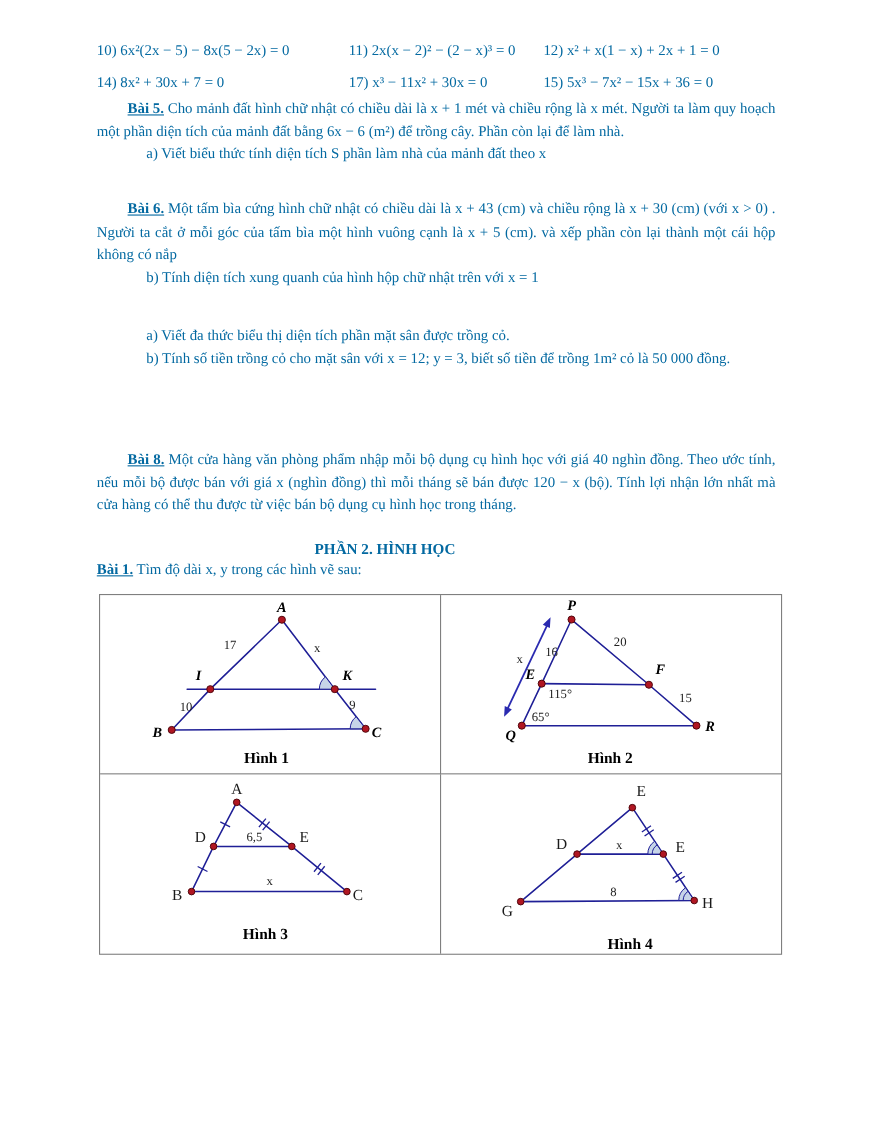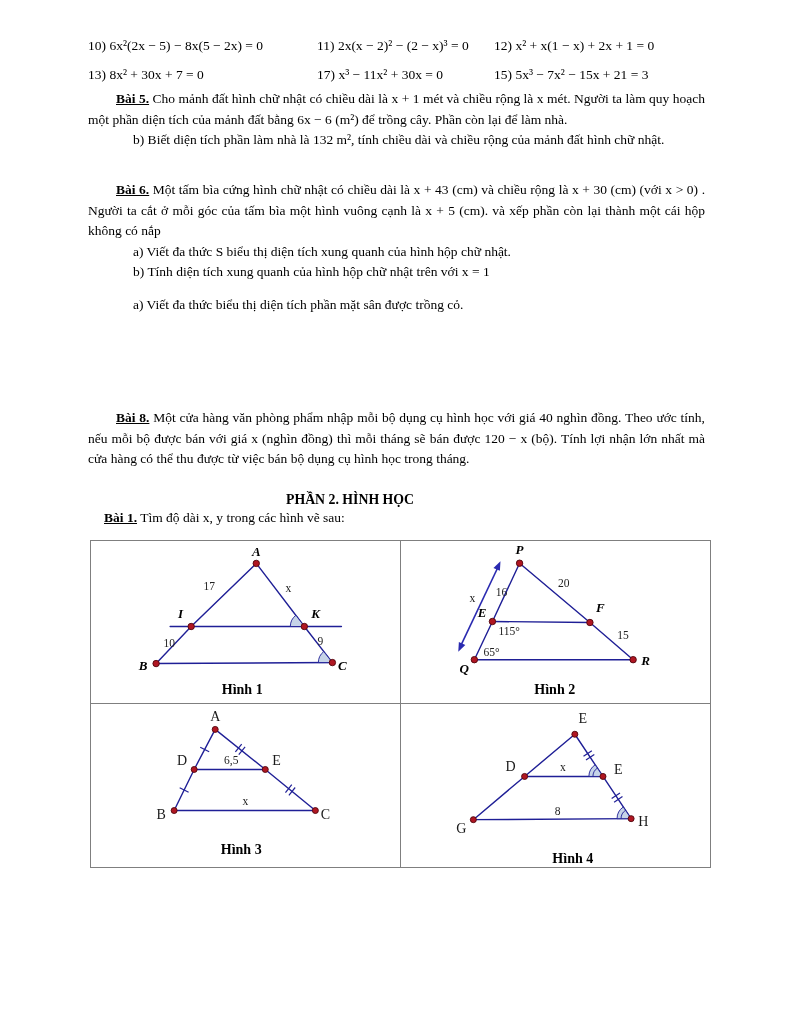--- a/index.html
+++ b/index.html
@@ -1,31 +1,31 @@
 <!DOCTYPE html>
 <html><head>
 <meta charset="utf-8">
 <style>
   html,body { margin:0; padding:0; background:#ffffff; }
   .page { position:relative; width:792px; height:1024px; background:#fff;
-          font-family:"Liberation Serif","DejaVu Serif",serif; color:#000000; overflow:hidden; }
+          font-family:"Liberation Serif","DejaVu Serif",serif; color:#0369a1; overflow:hidden; }
 
   
   .eqs { position:absolute; left:88px; top:38px; width:624px; height:64px; font-size:13.5px; }
   .eq  { position:absolute; white-space:nowrap; }
 
   
   .prob { position:absolute; left:88px; width:617px; font-size:13.5px; line-height:20.6px; text-align:justify; }
   .prob .lbl { font-weight:bold; text-decoration:underline;margin-left:28px; }
   .prob .sub { padding-left:45px; text-align:left; }
 
   .heading { position:absolute; left:0; top:492px; width:700px; text-align:center;
              font-weight:bold; font-size:13.8px; }
   .bai1 { position:absolute; left:88px; top:510px; font-size:13.5px; }
-  .bai1 .lbl { font-weight:bold; text-decoration:underline;margin-left:16px; }
+  .bai1 .lbl { font-weight:bold; text-decoration:underline; }
 
   
   .figtable { position:absolute; left:90px; top:540px; width:619px; height:326px;
               border:1px solid #7f7f7f; display:grid;
               grid-template-columns:1fr 1fr; grid-template-rows:1fr 1fr; background:#fff; }
   .cell { position:relative; }
   .cell.c1 { border-right:1px solid #7f7f7f; border-bottom:1px solid #7f7f7f; }
   .cell.c2 { border-bottom:1px solid #7f7f7f; }
   .cell.c3 { border-right:1px solid #7f7f7f; }
 
@@ -44,38 +44,38 @@
 </style>
 </head>
 <body>
 
 <div class="page">
 
   <div class="eqs">
     <span class="eq" style="left:0;top:0"><span>10)</span> <span>6x²(2x − 5) − 8x(5 − 2x) = 0</span></span>
     <span class="eq" style="left:229px;top:0"><span>11)</span> <span>2x(x − 2)² − (2 − x)³ = 0</span></span>
     <span class="eq" style="left:406px;top:0"><span>12)</span> <span>x² + x(1 − x) + 2x + 1 = 0</span></span>
-    <span class="eq" style="left:0;top:29px"><span>13)</span> <span>8x² + 30x + 7 = 0</span></span>
+    <span class="eq" style="left:0;top:29px"><span>14)</span> <span>8x² + 30x + 7 = 0</span></span>
     <span class="eq" style="left:229px;top:29px"><span>17)</span> <span>x³ − 11x² + 30x = 0</span></span>
-    <span class="eq" style="left:406px;top:29px"><span>15)</span> <span>5x³ − 7x² − 15x + 21 = 3</span></span>
+    <span class="eq" style="left:406px;top:29px"><span>15)</span> <span>5x³ − 7x² − 15x + 36 = 0</span></span>
   </div>
 
   <div class="prob" style="top:89px">
     <div><span class="lbl">Bài 5.</span> <span>Cho mảnh đất hình chữ nhật có chiều dài là x + 1 mét và chiều rộng là x mét. Người ta làm quy hoạch một phần diện tích của mảnh đất bằng 6x − 6 (m²) để trồng cây. Phần còn lại để làm nhà.</span></div>
-    <div class="sub">b) Biết diện tích phần làm nhà là 132 m², tính chiều dài và chiều rộng của mảnh đất hình chữ nhật.</div>
+    <div class="sub">a) Viết biểu thức tính diện tích S phần làm nhà của mảnh đất theo x</div>
   </div>
 
   <div class="prob" style="top:180px">
     <div><span class="lbl">Bài 6.</span> <span>Một tấm bìa cứng hình chữ nhật có chiều dài là x + 43 (cm) và chiều rộng là x + 30 (cm) (với x &gt; 0) . Người ta cắt ở mỗi góc của tấm bìa một hình vuông cạnh là x + 5 (cm). và xếp phần còn lại thành một cái hộp không có nắp</span></div>
-    <div class="sub">a) Viết đa thức S biểu thị diện tích xung quanh của hình hộp chữ nhật.</div>
     <div class="sub">b) Tính diện tích xung quanh của hình hộp chữ nhật trên với x = 1</div>
   </div>
 
   <div class="prob" style="top:294px; line-height:21.3px">
     <div class="sub">a) Viết đa thức biểu thị diện tích phần mặt sân được trồng cỏ.</div>
+    <div class="sub">b) Tính số tiền trồng cỏ cho mặt sân với x = 12; y = 3, biết số tiền để trồng 1m² cỏ là 50 000 đồng.</div>
   </div>
 
   <div class="prob" style="top:408px">
     <div><span class="lbl">Bài 8.</span> <span>Một cửa hàng văn phòng phẩm nhập mỗi bộ dụng cụ hình học với giá 40 nghìn đồng. Theo ước tính, nếu mỗi bộ được bán với giá x (nghìn đồng) thì mỗi tháng sẽ bán được 120 − x (bộ). Tính lợi nhận lớn nhất mà cửa hàng có thể thu được từ việc bán bộ dụng cụ hình học trong tháng.</span></div>
   </div>
 
   <div class="heading">PHẦN 2. HÌNH HỌC</div>
 
   <div class="bai1">
     <span class="lbl">Bài 1.</span>

